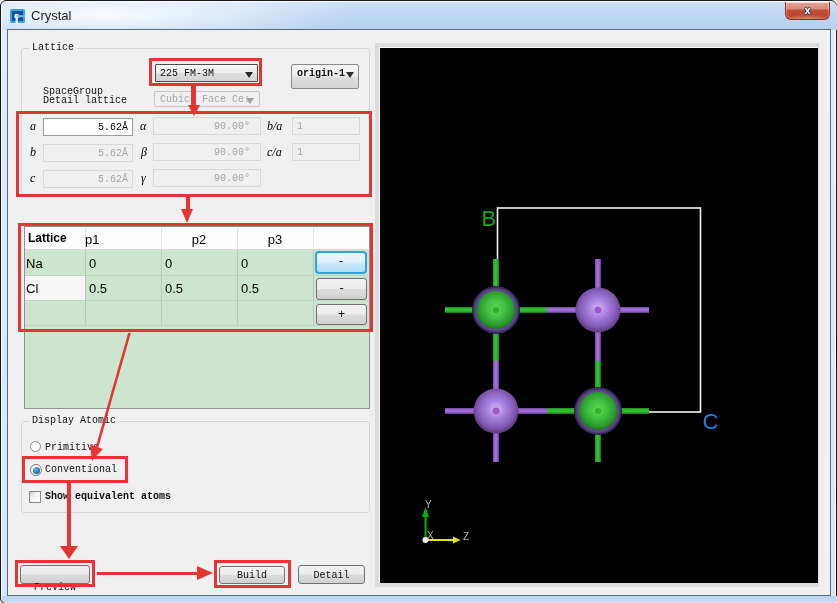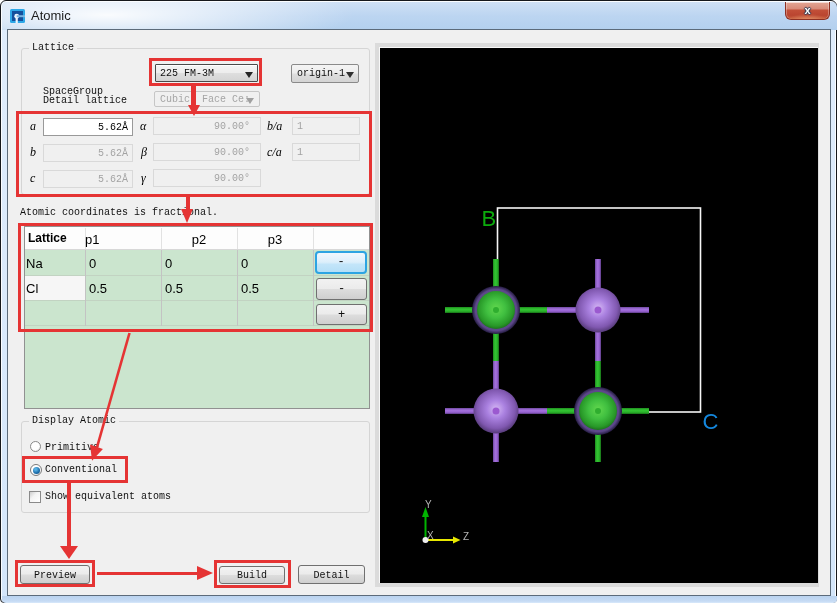--- a/index.html
+++ b/index.html
@@ -38,21 +38,21 @@
 <div class="win">
   <div class="titlebar"></div>
 
   <svg class="abs" style="left:9px;top:8px" width="15" height="14" viewBox="0 0 15 14">
     <rect x="0" y="0" width="15" height="14" rx="1.5" fill="#2da8e8"></rect>
     <rect x="2" y="2" width="11" height="10" fill="#15509c"></rect>
     <circle cx="6.7" cy="7.2" r="2.4" fill="#eaf4fc"></circle>
     <rect x="5.6" y="7.2" width="2.2" height="6.8" fill="#eaf4fc"></rect>
     <rect x="6.7" y="6.2" width="8.3" height="2" fill="#79b6e2"></rect>
   </svg>
-  <div class="abs" style="left:30px;top:7px;font-size:13px;color:#1c1c1c;">Atomic</div>
+  <div class="abs" style="left:30px;top:7px;font-size:13px;color:#1c1c1c;">Crystal</div>
 
   <div class="abs" style="left:784px;top:1px;width:45px;height:18px;border-radius:0 0 6px 6px;
     border:1px solid #8e3023;border-top:none;
     background:radial-gradient(26px 10px at 50% 115%,rgba(255,200,150,.55),rgba(255,200,150,0) 80%),
     linear-gradient(#e2a695 0%,#d88b79 40%,#c24f38 48%,#ba4530 78%,#c9603f 100%);
     box-shadow:inset 0 1px 0 rgba(255,255,255,.6), inset 1px 0 0 rgba(255,255,255,.3), inset -1px 0 0 rgba(255,255,255,.3);">
     <div style="position:absolute;left:0;right:0;top:2px;text-align:center;font-size:11px;font-weight:bold;color:#fff;
       text-shadow:0 1px 1px #2e3e58, 1px 0 1px #2e3e58, -1px 0 1px #2e3e58, 0 -1px 1px #2e3e58;">x</div>
   </div>
   <div class="client"></div>
@@ -62,21 +62,21 @@
   <div class="groupbox" style="left:20px;top:47px;width:349px;height:147px;"></div>
   <div class="grouplabel mono" style="left:28px;top:41px;">Lattice</div>
   <div class="mono abs" style="left:42px;top:71px;margin-top:14px;">SpaceGroup</div>
   <div class="mono abs" style="left:42px;top:94px;">Detail lattice</div>
 
   <div class="combo" style="left:154px;top:63px;width:103px;height:18px;border-color:#4a4a4a;border-radius:1px;box-shadow:inset 0 1px 0 #fff;">
     <div style="position:absolute;left:4px;top:2.5px;">225 FM-3M</div>
     <div style="position:absolute;right:4px;top:6.5px;width:0;height:0;border:4.5px solid transparent;border-top:6px solid #262626;"></div>
   </div>
 
-  <div class="combo" style="left:290px;top:63px;width:68px;height:19px;">
+  <div class="combo" style="left:290px;top:63px;width:68px;height:25px;font-weight:bold;">
     <div style="position:absolute;left:5px;top:3px;">origin-1</div>
     <div style="position:absolute;right:4px;top:7px;width:0;height:0;border:4.5px solid transparent;border-top:6px solid #303030;"></div>
   </div>
 
   <div class="combo" style="left:153px;top:90px;width:106px;height:16px;background:#f0f0f0;border-color:#c6c6c6;color:#a5a5a5;">
     <div style="position:absolute;left:5px;top:1.5px;">Cubic: Face Ce:</div>
     <div style="position:absolute;right:5px;top:5.5px;width:0;height:0;border:4.5px solid transparent;border-top:6px solid #a0a0a0;"></div>
   </div>
 
   <div class="abs" style="left:29px;top:118px;font:italic 12px 'Liberation Serif',serif;">a</div>
@@ -112,21 +112,20 @@
     <div class="in" style="padding-left:4px;">1</div>
     </div>
 
   <div class="redrect" style="left:15px;top:110px;width:356px;height:86px;"></div>
 
   <div class="redrect" style="left:148px;top:57px;width:113px;height:28px;"></div>
 
   <div class="red abs" style="left:190px;top:85px;width:5px;height:20px;"></div>
   <div class="abs" style="left:186.5px;top:104px;width:0;height:0;border:6px solid transparent;border-top:11px solid #e53434;"></div>
 
-  <div class="mono abs" style="left:19px;top:206px;">Atomic coordinates is fractional.</div>
 
   <div class="red abs" style="left:185px;top:196px;width:4px;height:15px;"></div>
   <div class="abs" style="left:180px;top:208px;width:0;height:0;border:6px solid transparent;border-top:14px solid #e53434;"></div>
 
   <div class="abs" style="left:23px;top:225px;width:346px;height:183px;border:1px solid #919191;"></div>
   <div class="abs" style="left:24px;top:226px;width:344px;height:181px;background:#cbe5ce;"></div>
   <div class="abs" style="left:24px;top:226px;width:344px;height:23px;background:#fdfdfd;"></div>
 
   <div class="abs" style="left:84px;top:227px;width:1px;height:21px;background:#e2e2e2;"></div>
   <div class="abs" style="left:160px;top:227px;width:1px;height:21px;background:#e2e2e2;"></div>
@@ -177,32 +176,32 @@
   <div class="mono abs" style="left:44px;top:441px;">Primitive</div>
   <div class="abs" style="left:29px;top:463px;width:12px;height:12px;border-radius:50%;
     border:1px solid #7a7a7a;background:radial-gradient(circle at 40% 35%,#fff 55%,#dcdcdc);">
     <div style="position:absolute;left:2px;top:2px;width:7px;height:7px;border-radius:50%;
       background:radial-gradient(circle at 38% 32%,#55b0e4 15%,#1b6ca8 60%,#124a78);"></div>
     </div>
   <div class="mono abs" style="left:44px;top:463px;">Conventional</div>
   <div class="redrect" style="left:21px;top:455px;width:106px;height:27px;"></div>
   <div class="abs" style="left:28px;top:490px;width:12px;height:12px;border:1px solid #8a8a8a;
     background:linear-gradient(135deg,#cdcdcd 0%,#f4f4f4 40%,#fff 100%);"></div>
-  <div class="mono abs" style="left:44px;top:490px;">Show equivalent atoms</div>
+  <div class="mono abs" style="left:44px;top:490px;font-weight:bold;">Show equivalent atoms</div>
 
   <svg class="abs" style="left:80px;top:330px;" width="60" height="132" viewBox="0 0 60 132">
     <line x1="48.5" y1="2" x2="15.8" y2="117" stroke="#e53434" stroke-width="2.6"></line>
     <polygon points="9,113.4 21.9,118 11,129.8" fill="#e53434"></polygon>
   </svg>
 
   <div class="red abs" style="left:66px;top:482px;width:4px;height:64px;"></div>
   <div class="abs" style="left:59px;top:545px;width:0;height:0;border:9px solid transparent;border-top:13px solid #e53434;"></div>
 
   <div class="btn" style="left:19px;top:564px;width:70px;height:19px;">
-      <div style="margin-top:4px;">Preview</div>
+      <div style="margin-top:16px;">Preview</div>
     </div>
   <div class="redrect" style="left:14px;top:559px;width:80px;height:27px;"></div>
   <div class="red abs" style="left:96px;top:570.5px;width:102px;height:3px;"></div>
   <div class="abs" style="left:196px;top:564.5px;width:0;height:0;border:7.5px solid transparent;border-left:16px solid #e53434;"></div>
   <div class="btn" style="left:218px;top:565px;width:66px;height:18px;">
       <div style="margin-top:3px;">Build</div>
     </div>
   <div class="redrect" style="left:213px;top:559px;width:77px;height:28px;"></div>
   <div class="btn" style="left:297px;top:564px;width:67px;height:19px;">
       <div style="margin-top:4px;">Detail</div>

